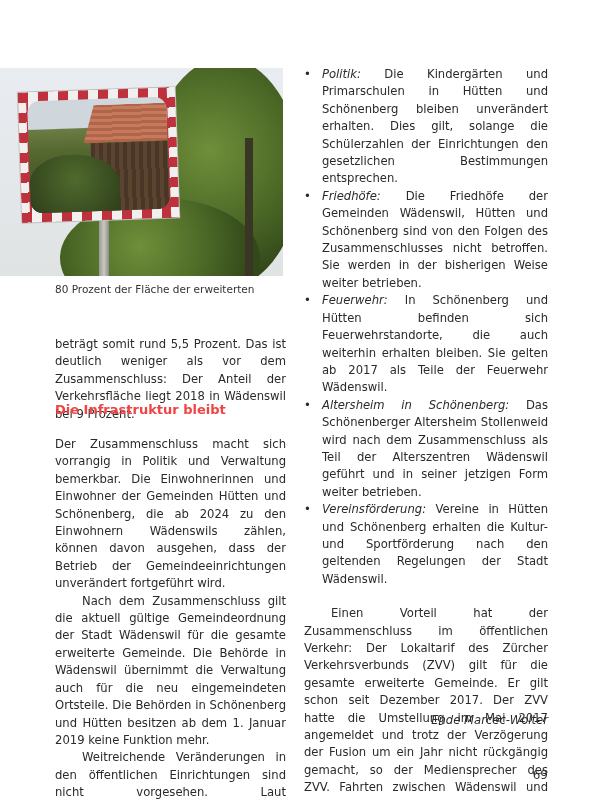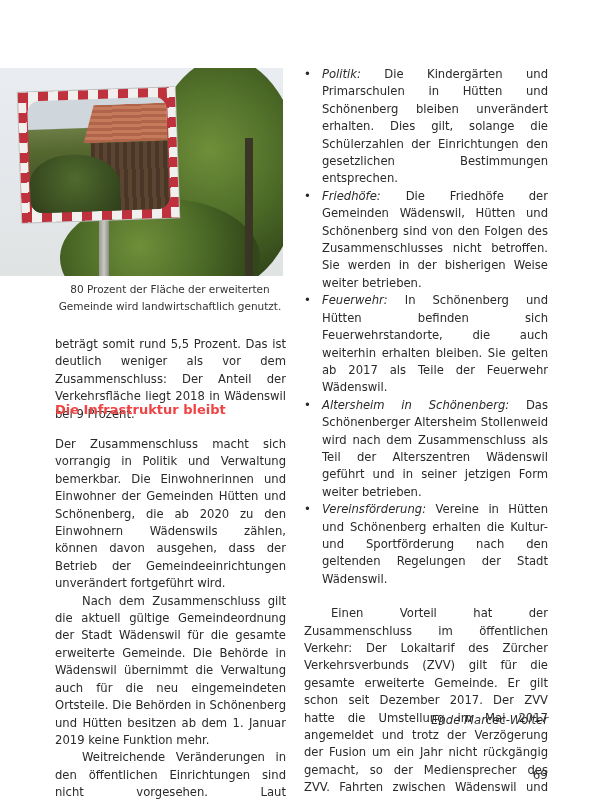--- a/index.html
+++ b/index.html
@@ -50,21 +50,21 @@
     background: repeating-linear-gradient(90deg, #4a3626 0 4px, #5c4530 4px 8px);
   }
   .bush {
     position: absolute; left: 0; top: 55px; width: 90px; height: 60px; border-radius: 45% 50% 0 0;
     background: radial-gradient(circle at 50% 40%, #4f6a2d, #2e3d1a);
   }
   .caption {
     position: absolute; left: 55px; top: 281px; width: 230px;
     font-size: 10.5px; line-height: 17px; color: #333;
   }
-  .caption p { margin: 0; text-align: center; }
+  .caption p { margin: 0; }
   .col {
     position: absolute; font-size: 11.6px; line-height: 17.4px; text-align: justify;
     hyphens: manual;
   }
   .col p { margin: 0; }
   .col-left-top { left: 55px; top: 336px; width: 231px; }
   .heading {
     position: absolute; left: 55px; top: 402px; width: 231px;
     font-size: 13px; font-weight: bold; color: #ef4444;
   }
@@ -97,31 +97,30 @@
     <div class="glass">
       <div class="roof"></div>
       <div class="barn"></div>
       <div class="bush"></div>
     </div>
   </div>
 </div>
 
 <div class="caption">
   <p>80 Prozent der Fläche der erweiterten</p>
-  <p>Gemeinde wird landwirtschaftlich genutzt.</p>
 </div>
 
 <div class="col col-left-top">
   <p>beträgt somit rund 5,5 Prozent. Das ist deutlich weniger als vor dem Zusammenschluss: Der Anteil der Verkehrsfläche liegt 2018 in Wädenswil bei 9 Prozent.</p>
 </div>
 
 <div class="heading">Die Infrastruktur bleibt</div>
 
 <div class="col col-left-main">
-  <p>Der Zusammenschluss macht sich vorrangig in Politik und Verwaltung bemerkbar. Die Einwohnerinnen und Einwohner der Gemeinden Hütten und Schönenberg, die ab 2020 zu den Einwohnern Wädenswils zählen, können davon ausgehen, dass der Betrieb der Gemeindeeinrichtungen unverändert fortgeführt wird.</p>
+  <p>Der Zusammenschluss macht sich vorrangig in Politik und Verwaltung bemerkbar. Die Einwohnerinnen und Einwohner der Gemeinden Hütten und Schönenberg, die ab 2024 zu den Einwohnern Wädenswils zählen, können davon ausgehen, dass der Betrieb der Gemeindeeinrichtungen unverändert fortgeführt wird.</p>
   <p class="indent">Nach dem Zusammenschluss gilt die aktuell gültige Gemeindeordnung der Stadt Wädenswil für die gesamte erweiterte Gemeinde. Die Behörde in Wädenswil übernimmt die Verwaltung auch für die neu eingemeindeten Ortsteile. Die Behörden in Schönenberg und Hütten besitzen ab dem 1. Januar 2019 keine Funktion mehr.</p>
   <p class="indent">Weitreichende Veränderungen in den öffentlichen Einrichtungen sind nicht vorgesehen. Laut Zusammenschlussvertrag blei-</p>
 </div>
 
 <div class="col col-right">
   <ul class="bullets">
     <li>
       <span class="dot">•</span><em>Politik:</em><span> Die Kindergärten und Primarschulen in Hütten und Schönenberg bleiben unverändert erhalten. Dies gilt, solange die Schülerzahlen der Einrichtungen den gesetzlichen Bestimmungen entsprechen.</span>
     </li>
     <li>

